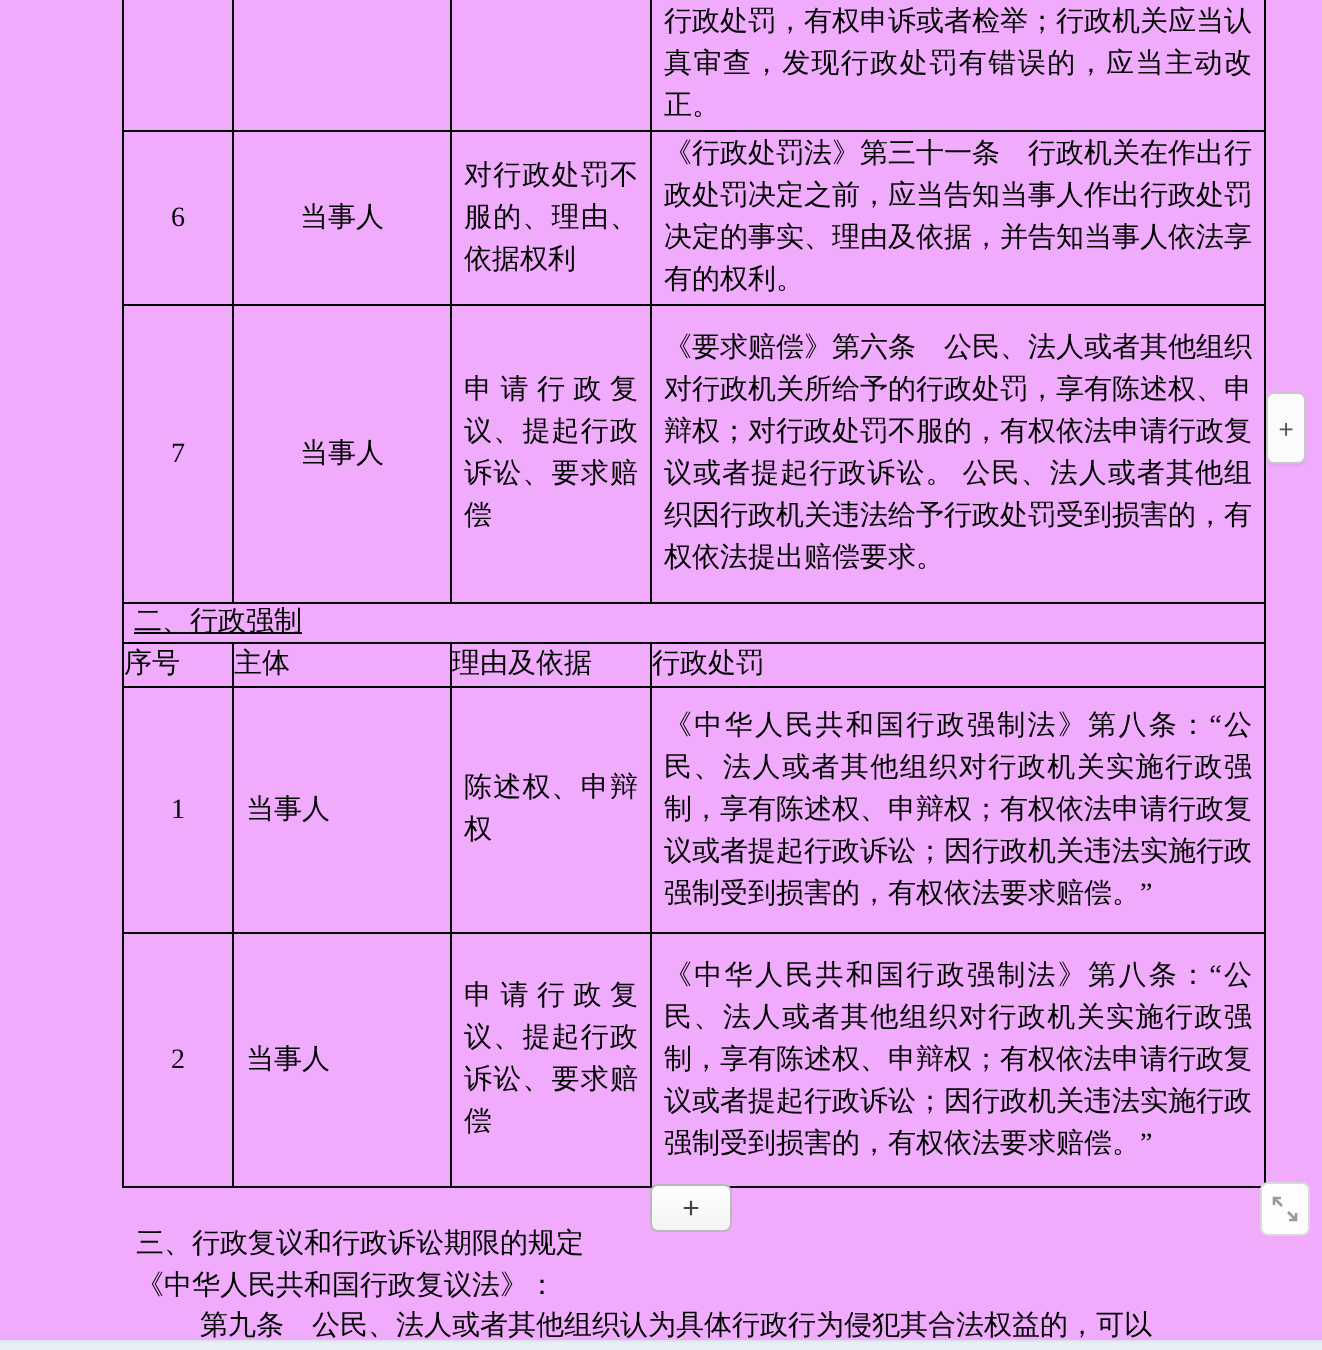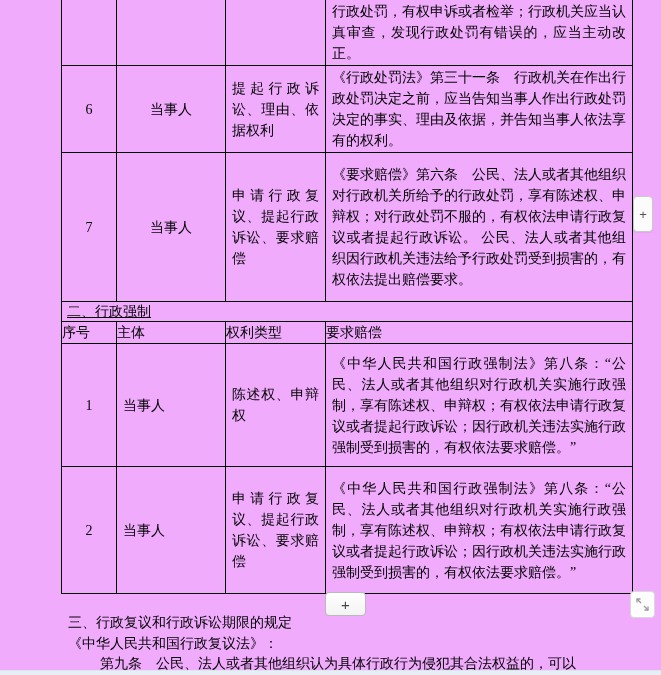--- a/index.html
+++ b/index.html
@@ -74,40 +74,40 @@
         <tr class="cut" style="height:63px">
       <td class="num"></td>
       <td></td>
       <td></td>
       <td class="basis">行政处罚，有权申诉或者检举；行政机关应当认真审查，发现行政处罚有错误的，应当主动改正。</td>
     </tr>
 
     <tr style="height:85px">
       <td class="num">6</td>
       <td class="subj-c">当事人</td>
-      <td class="right-col">提起行政诉讼、理由、依据权利</td>
+      <td class="right-col">对行政处罚不服的、理由、依据权利</td>
       <td class="basis">《行政处罚法》第三十一条　行政机关在作出行政处罚决定之前，应当告知当事人作出行政处罚决定的事实、理由及依据，并告知当事人依法享有的权利。</td>
     </tr>
 
     <tr style="height:149px">
       <td class="num">7</td>
       <td class="subj-c">当事人</td>
       <td class="right-col">申请行政复议、提起行政诉讼、要求赔偿</td>
       <td class="basis">《要求赔偿》第六条　公民、法人或者其他组织对行政机关所给予的行政处罚，享有陈述权、申辩权；对行政处罚不服的，有权依法申请行政复议或者提起行政诉讼。 公民、法人或者其他组织因行政机关违法给予行政处罚受到损害的，有权依法提出赔偿要求。</td>
     </tr>
 
     <tr class="section-row" style="height:20px">
       <td colspan="4">二、行政强制</td>
     </tr>
 
     <tr class="head-row" style="height:22px">
       <td>序号</td>
       <td>主体</td>
-      <td>权利类型</td>
-      <td>要求赔偿</td>
+      <td>理由及依据</td>
+      <td>行政处罚</td>
     </tr>
 
     <tr style="height:123px">
       <td class="num">1</td>
       <td class="subj-l">当事人</td>
       <td class="right-col">陈述权、申辩权</td>
       <td class="basis">《中华人民共和国行政强制法》第八条：“公民、法人或者其他组织对行政机关实施行政强制，享有陈述权、申辩权；有权依法申请行政复议或者提起行政诉讼；因行政机关违法实施行政强制受到损害的，有权依法要求赔偿。”</td>
     </tr>
 
     <tr style="height:127px">

